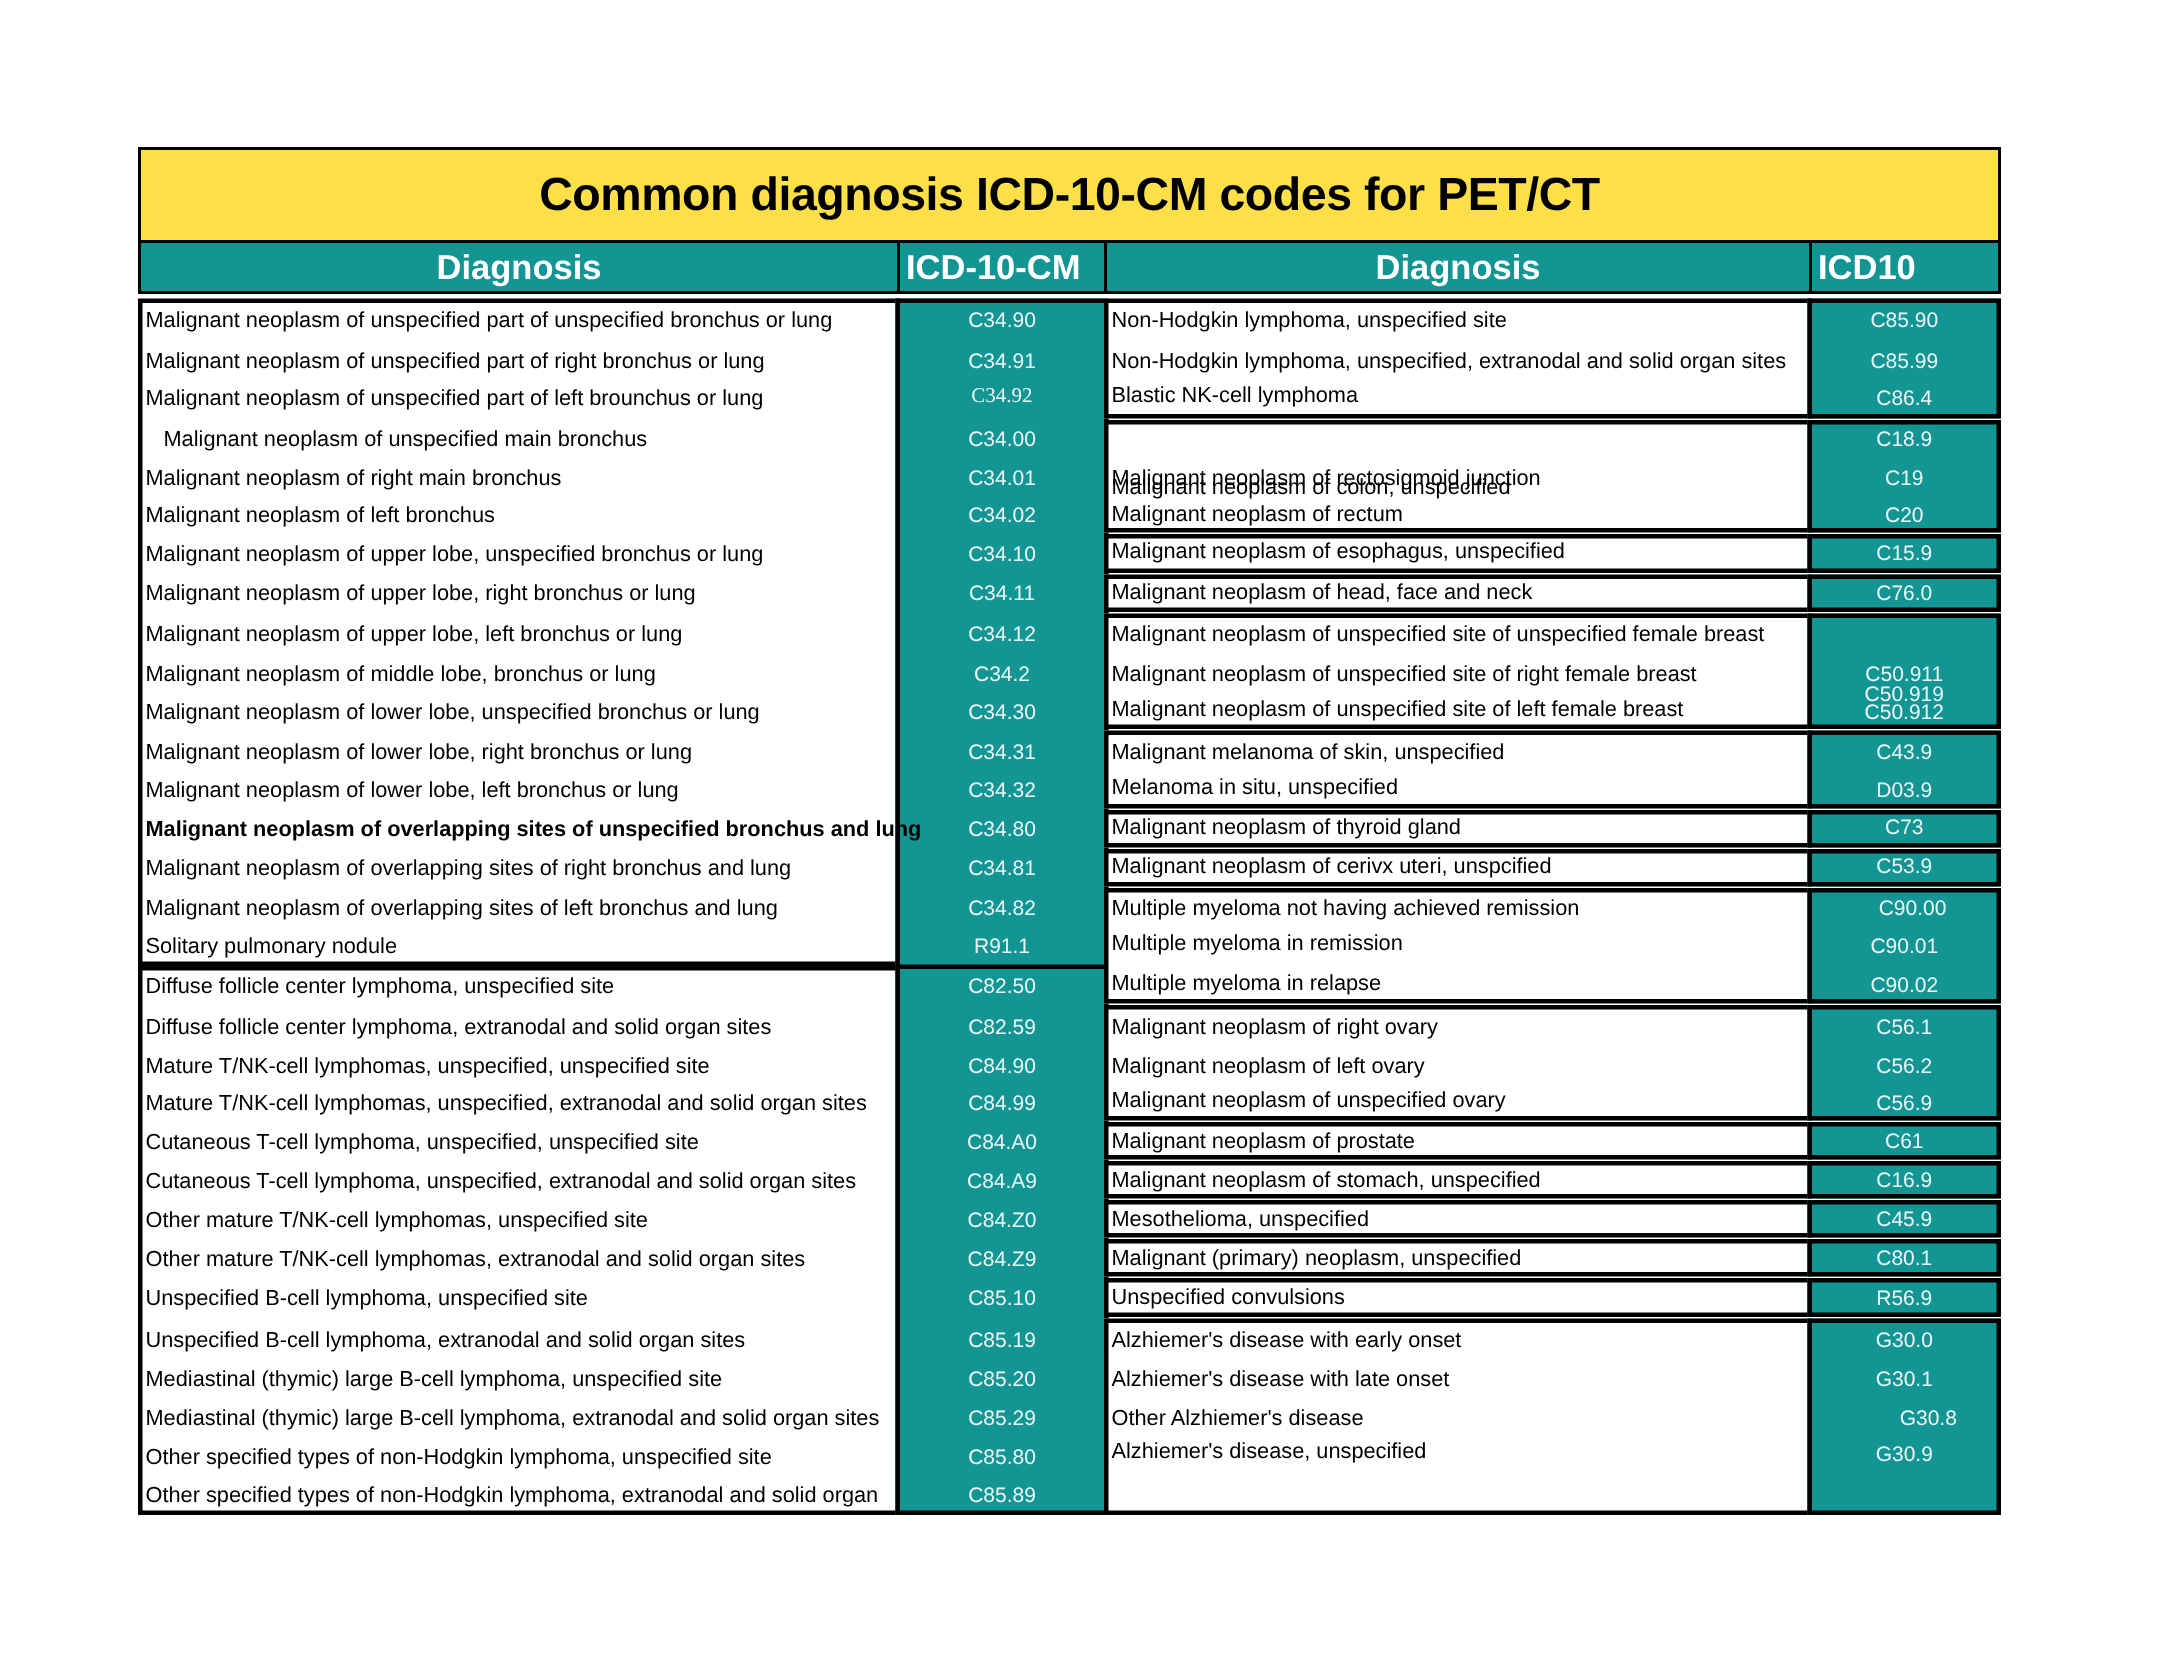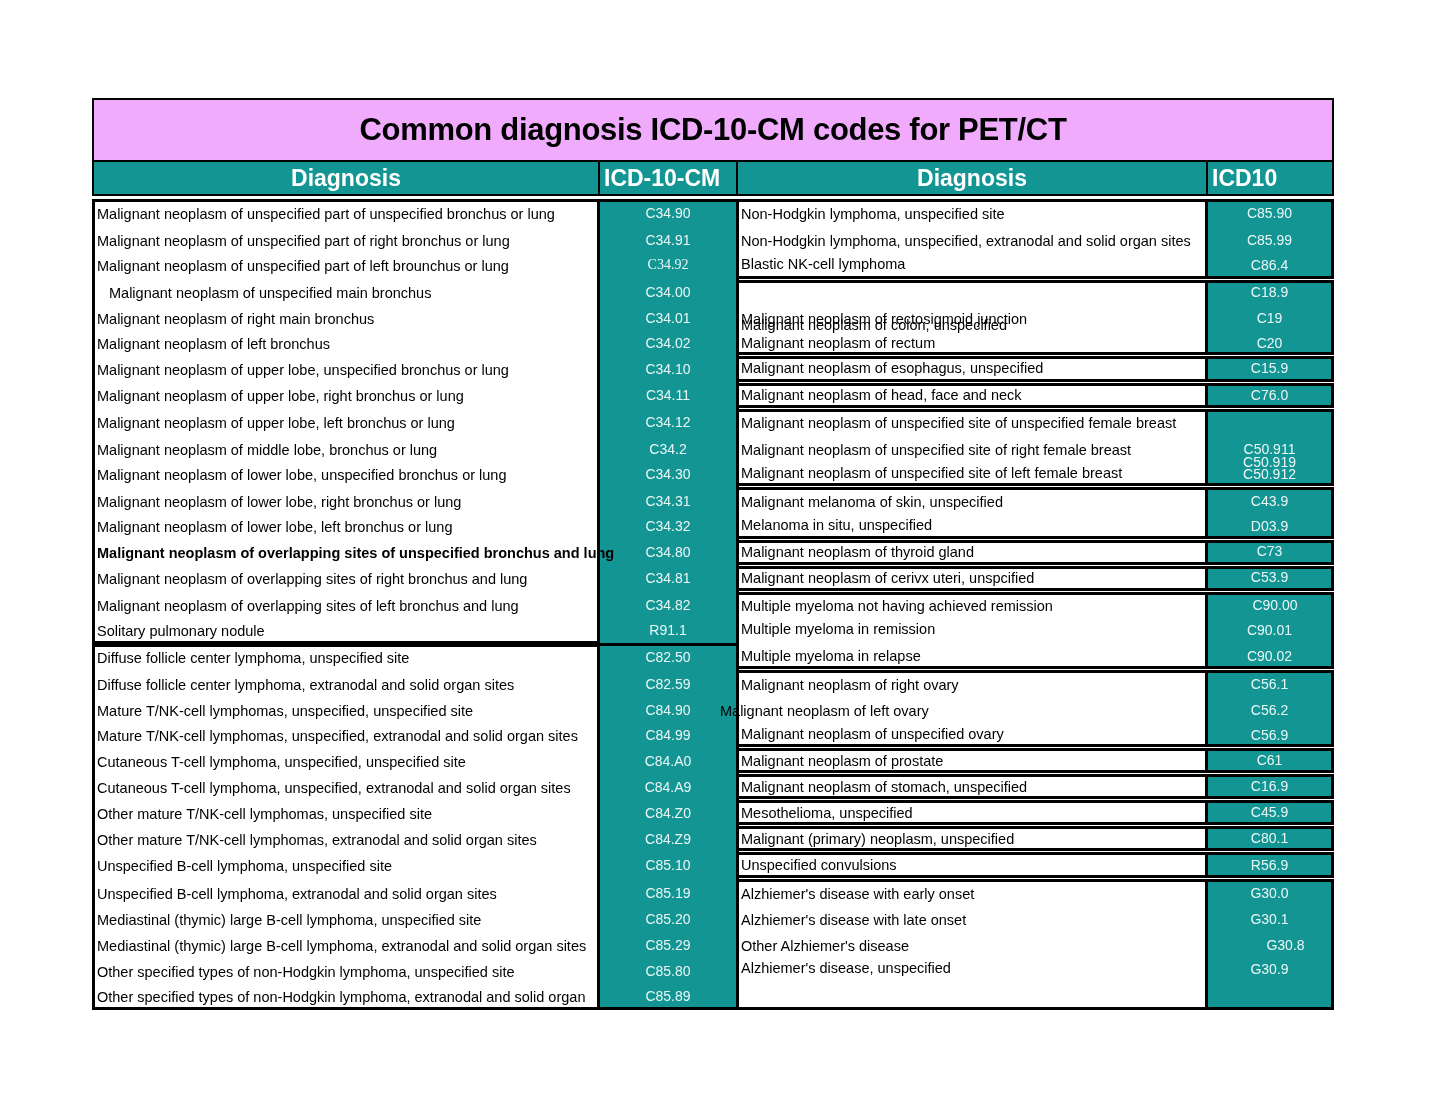--- a/index.html
+++ b/index.html
@@ -1,18 +1,18 @@
 <!DOCTYPE html>
 <html><head>
 <meta charset="utf-8">
 <style>
   html, body { margin:0; padding:0; background:#ffffff; }
   body { width:1448px; height:1119px; position:relative; font-family:"Liberation Sans", sans-serif; color:#000; overflow:hidden; }
   .sheet { position:absolute; left:92px; top:98px; width:1242px; height:912px; }
-  .title-box { position:absolute; left:0; top:0; width:1238px; height:60px; border:2px solid #000; border-bottom:none; background:#f0abfc; display:flex; align-items:center; justify-content:center; }
+  .title-box { position:absolute; left:0; top:0; width:1238px; height:60px; border:2px solid #000; border-bottom:none; background:#fde047; display:flex; align-items:center; justify-content:center; }
   .title { font-size:31px; font-weight:bold; letter-spacing:-0.3px; }
   .hdr { position:absolute; top:62px; height:36px; background:#139593; color:#fff; font-weight:bold; font-size:23px; display:flex; align-items:center; box-sizing:border-box; border:2px solid #000; }
   .hdr.center { justify-content:center; }
   .hdr.left { padding-left:4px; }
   .panel { position:absolute; box-sizing:border-box; border:3px solid #000; background:#fff; }
   .codecol { position:absolute; box-sizing:border-box; background:#139593; border:3px solid #000; }
   .row { position:absolute; left:0; display:flex; align-items:center; font-size:14.5px; white-space:nowrap; }
   .dx { padding-left:3px; }
   .code { position:absolute; color:#eaf7f6; font-size:14px; text-align:center; }
 </style>
@@ -269,21 +269,21 @@
       </div>
       <div class="code" style="left: 1113px; width: 129px; top: 524px;">C90.01</div>
       <div class="row" style="top: 548px; height: 20px; left: 646px; justify-content: flex-end;">
         <span class="dx">Multiple myeloma in relapse</span>
       </div>
       <div class="code" style="left: 1113px; width: 129px; top: 550px;">C90.02</div>
       <div class="row" style="top: 577px; height: 20px; left: 646px;">
         <span class="dx">Malignant neoplasm of right ovary</span>
       </div>
       <div class="code" style="left: 1113px; width: 129px; top: 578px;">C56.1</div>
-      <div class="row" style="top: 603px; height: 20px; left: 625px; justify-content: center;">
+      <div class="row" style="top: 603px; height: 20px; left: 646px; justify-content: center;">
         <span class="dx">Malignant neoplasm of left ovary</span>
       </div>
       <div class="code" style="left: 1113px; width: 129px; top: 604px;">C56.2</div>
       <div class="row" style="top: 626px; height: 20px; left: 646px;">
         <span class="dx">Malignant neoplasm of unspecified ovary</span>
       </div>
       <div class="code" style="left: 1113px; width: 129px; top: 629px;">C56.9</div>
       <div class="row" style="top: 653px; height: 20px; left: 646px;">
         <span class="dx">Malignant neoplasm of prostate</span>
       </div>

